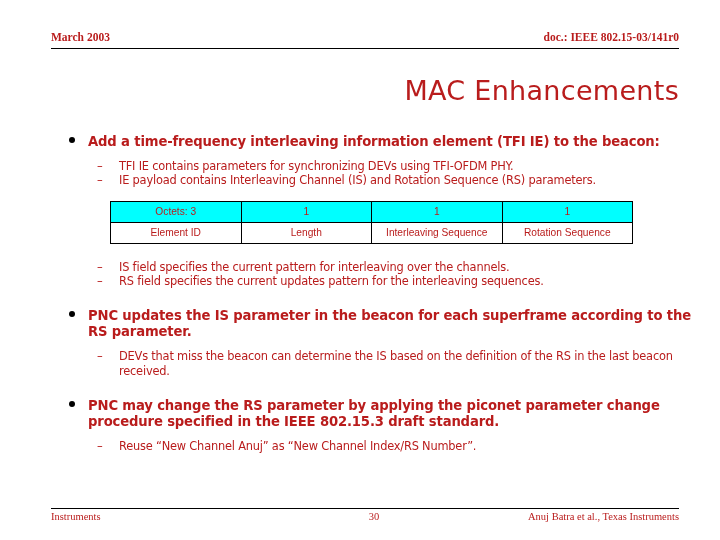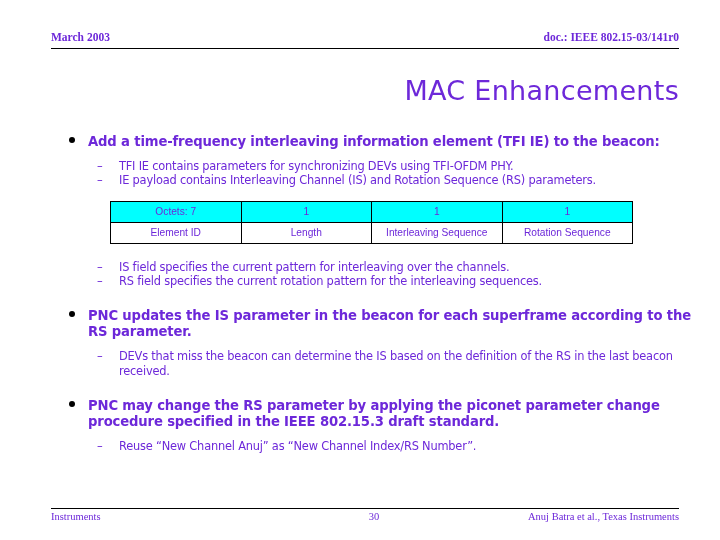--- a/index.html
+++ b/index.html
@@ -7,21 +7,21 @@
     padding: 0;
     background: #ffffff;
   }
   #slide {
     position: relative;
     width: 720px;
     height: 540px;
     background: #ffffff;
     overflow: hidden;
     font-family: "DejaVu Sans", sans-serif;
-    color: #6d28d9;
+    color: #b91c1c;
   }
 
   
   #header {
     position: absolute;
     left: 51px;
     top: 31px;
     width: 628px;
     height: 20px;
     display: flex;
@@ -194,21 +194,21 @@
     </div>
     <div class="l2">
       <span class="marker">–</span>
       <span>IE payload contains Interleaving Channel (IS) and Rotation Sequence (RS) parameters.</span>
     </div>
 
     <div id="ie-table-wrap">
       <table class="ie-table">
         <tbody>
             <tr class="hdr">
-          <td>Octets: 7</td>
+          <td>Octets: 3</td>
           <td>1</td>
           <td>1</td>
           <td>1</td>
         </tr>
         <tr class="lbl">
           <td>Element ID</td>
           <td>Length</td>
           <td>Interleaving Sequence</td>
           <td>Rotation Sequence</td>
         </tr>
@@ -217,21 +217,21 @@
     </div>
 
     <div class="sp-16"></div>
 
     <div class="l2">
       <span class="marker">–</span>
       <span>IS field specifies the current pattern for interleaving over the channels.</span>
     </div>
     <div class="l2">
       <span class="marker">–</span>
-      <span>RS field specifies the current rotation pattern for the interleaving sequences.</span>
+      <span>RS field specifies the current updates pattern for the interleaving sequences.</span>
     </div>
 
     <div class="sp-20"></div>
 
     <div class="l1">
       <span class="marker"></span>
       <span>PNC updates the IS parameter in the beacon for each superframe according to the RS parameter.</span>
     </div>
 
     <div class="sp-9"></div>

